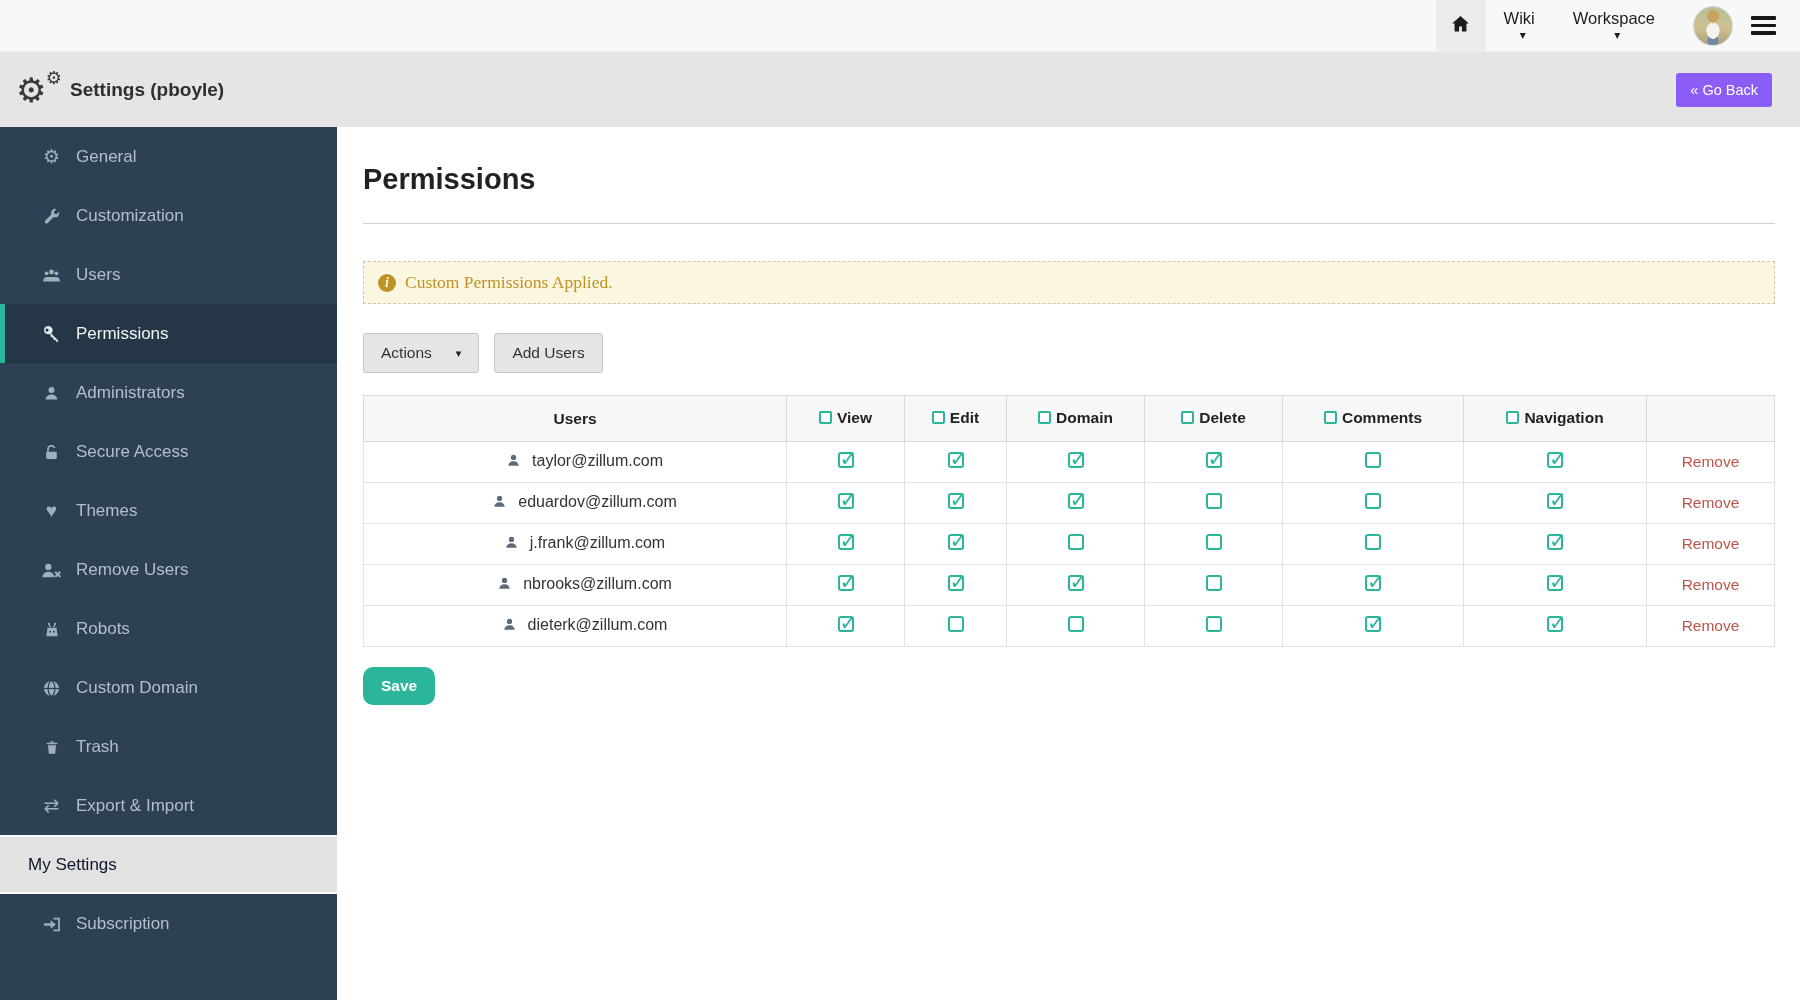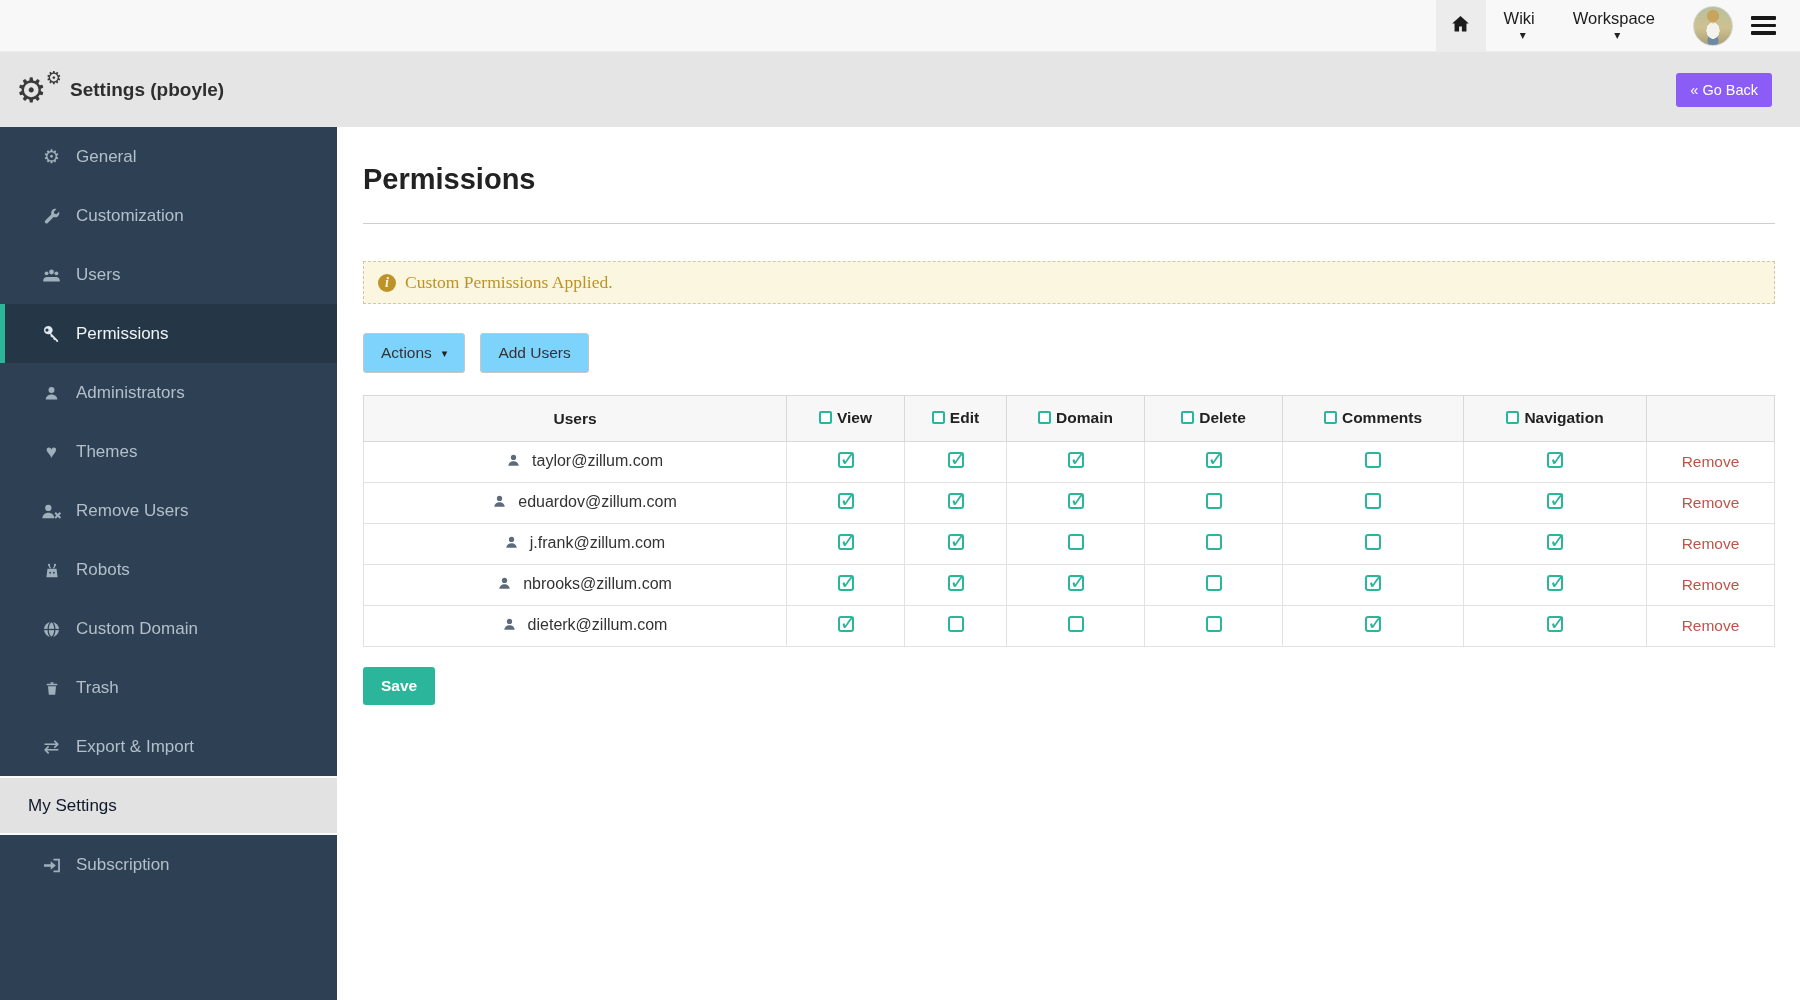--- a/index.html
+++ b/index.html
@@ -57,23 +57,23 @@
   .rule { border:none; border-top:1px solid #cfcfcf; margin-top:27px; }
 
   .notice { margin-top:37px; background:#fbf6df; border:1px dashed #cfc9ab;
     padding:10px 14px; display:flex; align-items:center; }
   .info-ic { width:18px; height:18px; border-radius:50%; background:#bd9326; color:#fbf6df;
     font-family:"Liberation Serif", serif; font-weight:bold; font-style:italic;
     font-size:14px; text-align:center; line-height:18px; margin-right:9px; }
   .notice-text { font-family:"Liberation Serif", serif; font-size:17.5px; color:#bd9326; }
 
   .btn-row { margin-top:29px; display:flex; gap:15px; }
-  .gray-btn { background:#7dd3fc; border:1px solid #c6c6c6; border-radius:3px;
+  .gray-btn { background:#e5e5e5; border:1px solid #c6c6c6; border-radius:3px;
     font-size:15.5px; color:#333; padding:10px 17px; cursor:pointer;
-    font-family:"Liberation Sans", sans-serif; display:flex; align-items:center; }
+    font-family:"Liberation Sans", sans-serif; display:flex; align-items:center;gap:14px; }
   .gray-btn .caret { margin-left:10px; font-size:11px; }
 
   
   table.perm { margin-top:22px; border-collapse:collapse; table-layout:fixed;
     width:1411px; border:1px solid #d9d9d9; }
   table.perm col.c-users { width:423px; } table.perm col.c-view { width:118px; }
   table.perm col.c-edit { width:102px; } table.perm col.c-create { width:138px; }
   table.perm col.c-delete { width:138px; } table.perm col.c-comments { width:181px; }
   table.perm col.c-nav { width:183px; } table.perm col.c-remove { width:128px; }
   table.perm th { background:#f7f7f7; height:46px; border:1px solid #d9d9d9;
@@ -86,21 +86,21 @@
   .cb { display:inline-block; width:16px; height:16px; border:2px solid #2bb59b;
     border-radius:3px; position:relative; background:#fff; cursor:pointer; }
   .cb.checked::after { content:"\2713"; position:absolute; left:0px; top:-7px;
     font-size:21px; font-weight:bold; color:#2bb59b;
     font-family:"DejaVu Sans", sans-serif; }
   .cb-sm { width:13px; height:13px; border-width:2px; vertical-align:-2px;
     margin-right:5px; border-radius:2px; }
   th .cb-wrap { display:inline-flex; align-items:center; }
 
   .save-btn { margin-top:20px; background:#2bb59b; color:#fff; border:none;
-    border-radius:3px; font-size:15.5px; font-weight:bold; padding:10px 18px; cursor:pointer; }
+    border-radius:10px; font-size:15.5px; font-weight:bold; padding:10px 18px; cursor:pointer; }
 </style>
 </head>
 <body>
 
 <div class="topbar">
   <div class="home-block">
     <span>
       <svg width="21" height="21" viewBox="0 0 24 24" fill="#1c1c1c">
           <path d="M12 3.5l9.5 8.6h-2.7V21h-5.2v-5.6h-3.2V21H5.2v-8.9H2.5z"></path>
         </svg>
@@ -174,20 +174,29 @@
     <div class="side-item">
       <span class="ic">
         <svg width="17" height="19" viewBox="0 0 24 24" fill="currentColor">
             <circle cx="12" cy="7" r="4.2"></circle>
             <path d="M3.8 20.5c0-4.2 3.7-7.2 8.2-7.2s8.2 3 8.2 7.2z"></path>
           </svg>
       </span>
       <span>Administrators</span>
     </div>
 
+    <div class="side-item">
+      <span class="ic">
+        <svg width="17" height="19" viewBox="0 0 24 24">
+            <path d="M7 11V7.5A5 5 0 0 1 16.6 5.6" fill="none" stroke="currentColor" stroke-width="2.4"></path>
+            <rect x="4.5" y="11" width="15" height="10" rx="1.6" fill="currentColor"></rect>
+          </svg>
+      </span>
+      <span>Secure Access</span>
+    </div>
 
     <div class="side-item">
       <span class="ic">♥</span>
       <span>Themes</span>
     </div>
 
     <div class="side-item">
       <span class="ic">
         <svg width="21" height="19" viewBox="0 0 26 24" fill="currentColor">
             <circle cx="9" cy="7.5" r="4"></circle>

